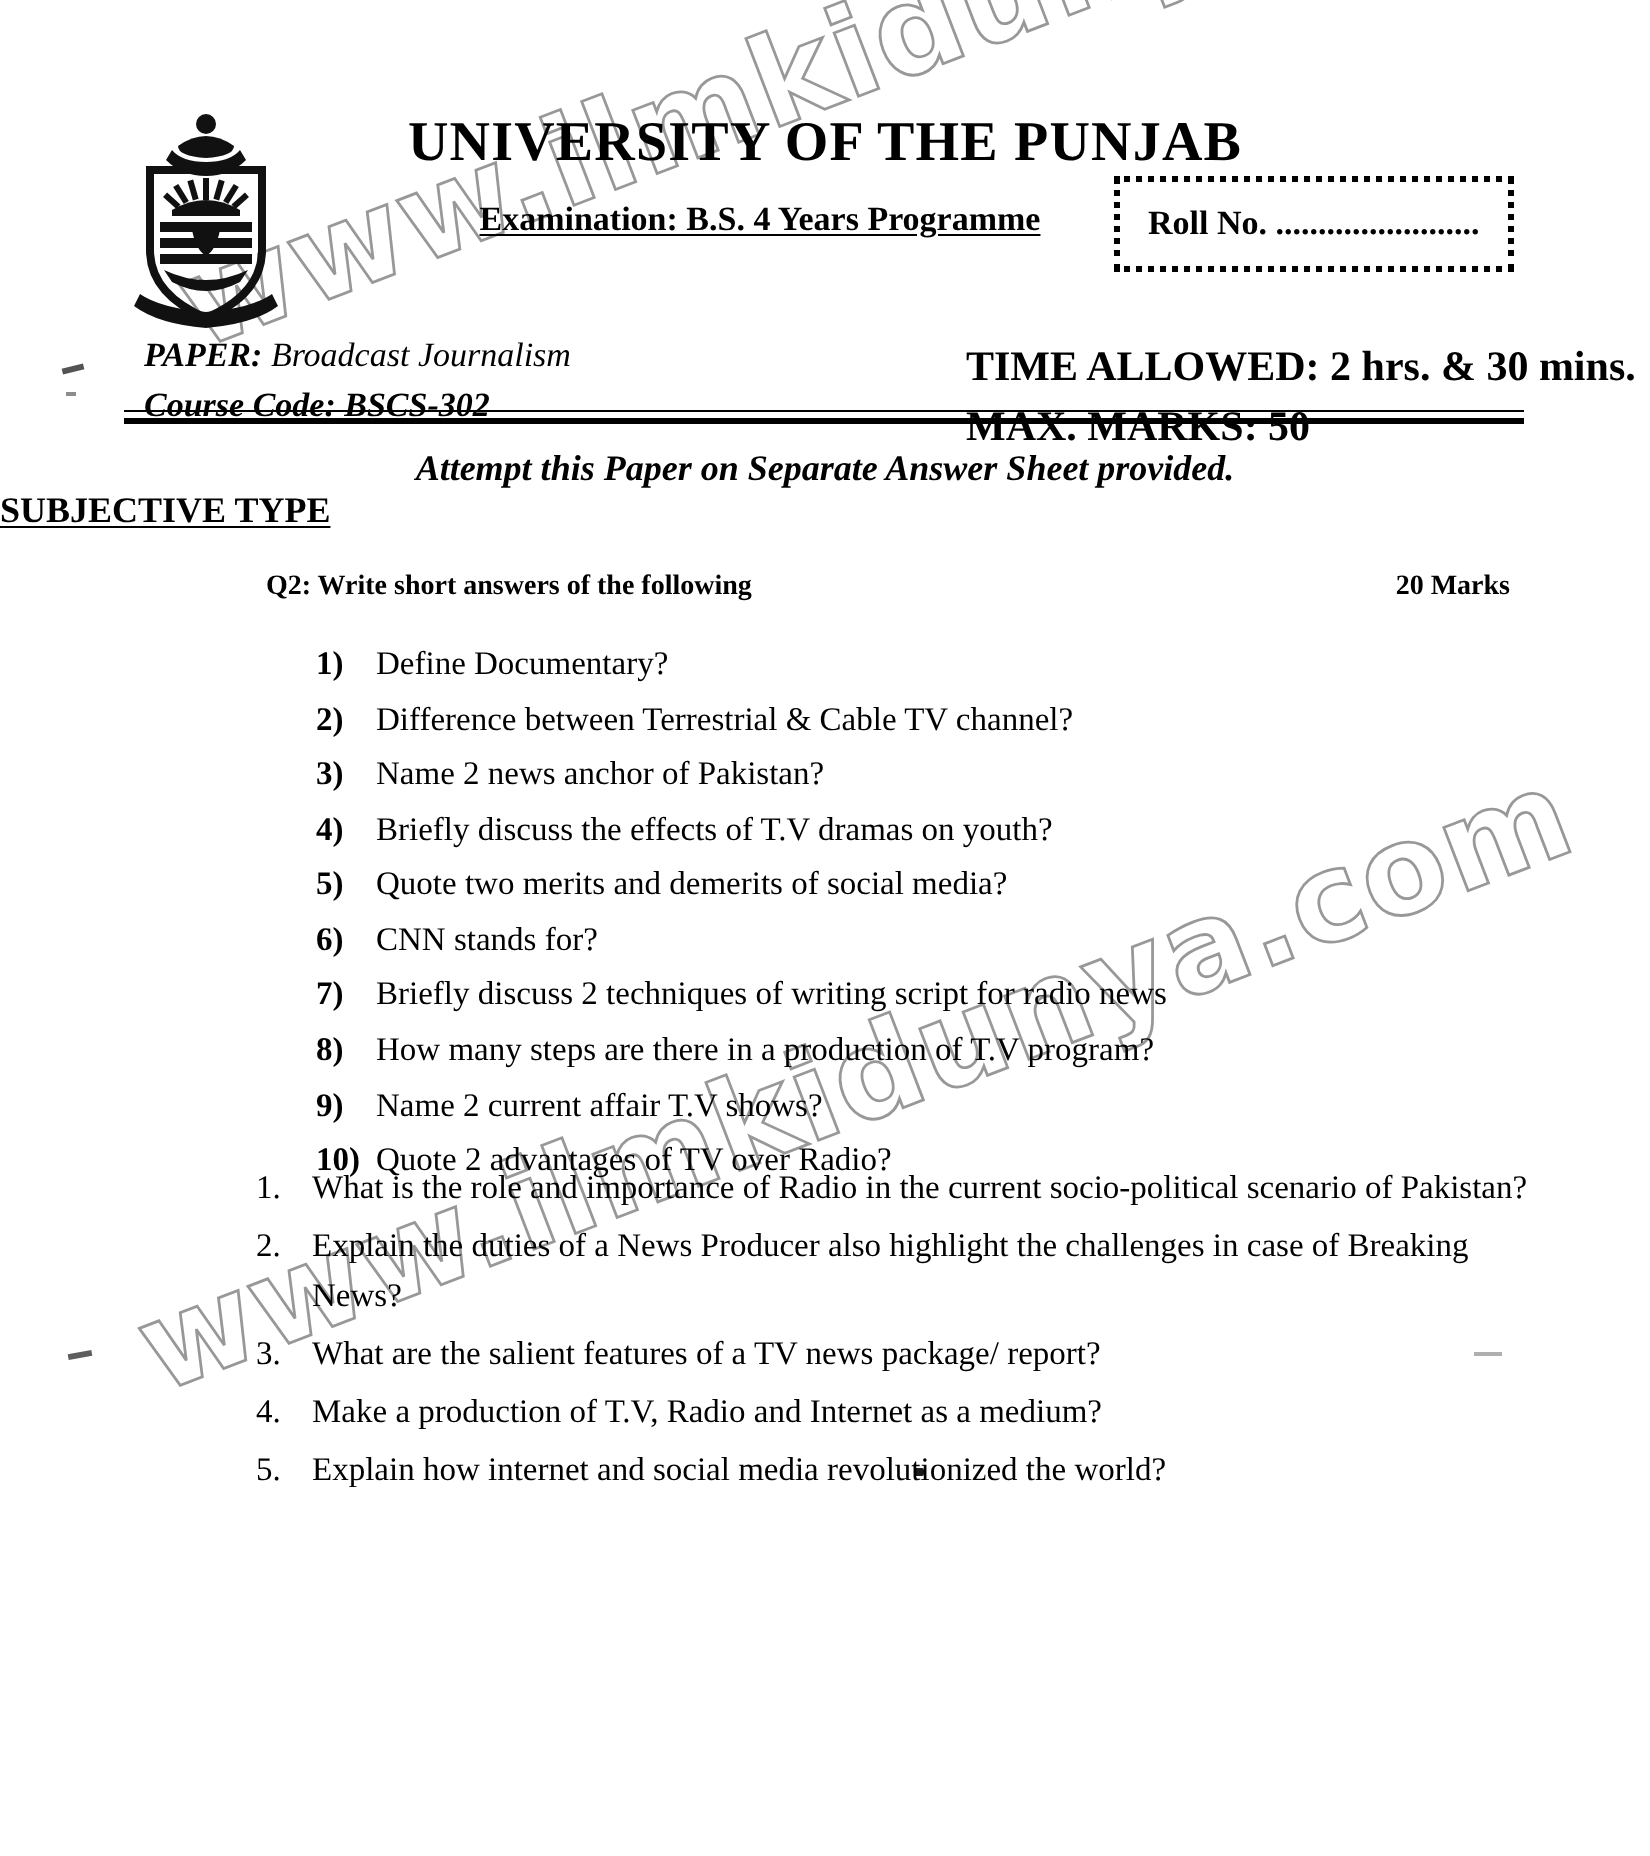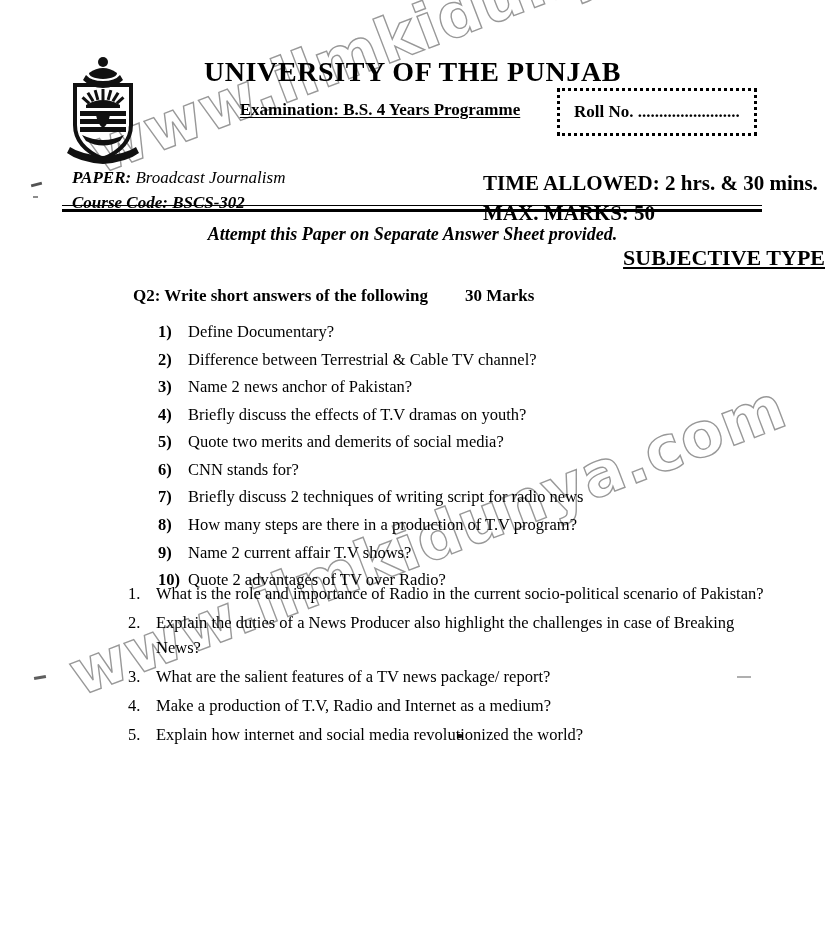--- a/index.html
+++ b/index.html
@@ -160,39 +160,39 @@
     font-size: 18px;
     font-weight: 700;
     font-style: italic;
     z-index: 6;
   }
   .subjective-type {
     position: absolute;
     left: 0;
     top: 245px;
     width: 825px;
-    text-align: right;
-    font-size: 22px;
+    text-align: left;
+    font-size: 18px;
     font-weight: 700;
     z-index: 6;
   }
   .subjective-type span {
     text-decoration: underline;
     text-underline-offset: 2px;
   }
 
   
   .q-head {
     position: absolute;
     left: 133px;
     width: 622px;
     display: flex;
-    justify-content: flex-start;
+    justify-content: space-between;
     align-items: baseline;
-    font-size: 17px;
+    font-size: 14px;
     font-weight: 700;
     z-index: 6;
     gap: 37px;
   }
   .q2-head { top: 286px; }
   .q3-head { top: 548px; }
 
   .q-list {
     position: absolute;
     z-index: 6;
@@ -356,21 +356,21 @@
     <div class="rule rule-thick"></div>
   </div>
 
   <div class="instruction">Attempt this Paper on Separate Answer Sheet provided.</div>
   <div class="subjective-type">
     <span>SUBJECTIVE TYPE</span>
   </div>
 
   <div class="q-head q2-head">
     <span>Q2: Write short answers of the following</span>
-    <span>30 Marks</span>
+    <span>20 Marks</span>
   </div>
   <div class="q-list q2-list">
       <div class="q-item">
         <span class="q-num">1)</span>
         <span class="q-text">Define Documentary?</span>
       </div>
       <div class="q-item">
         <span class="q-num">2)</span>
         <span class="q-text">Difference between Terrestrial &amp; Cable TV channel?</span>
       </div>

